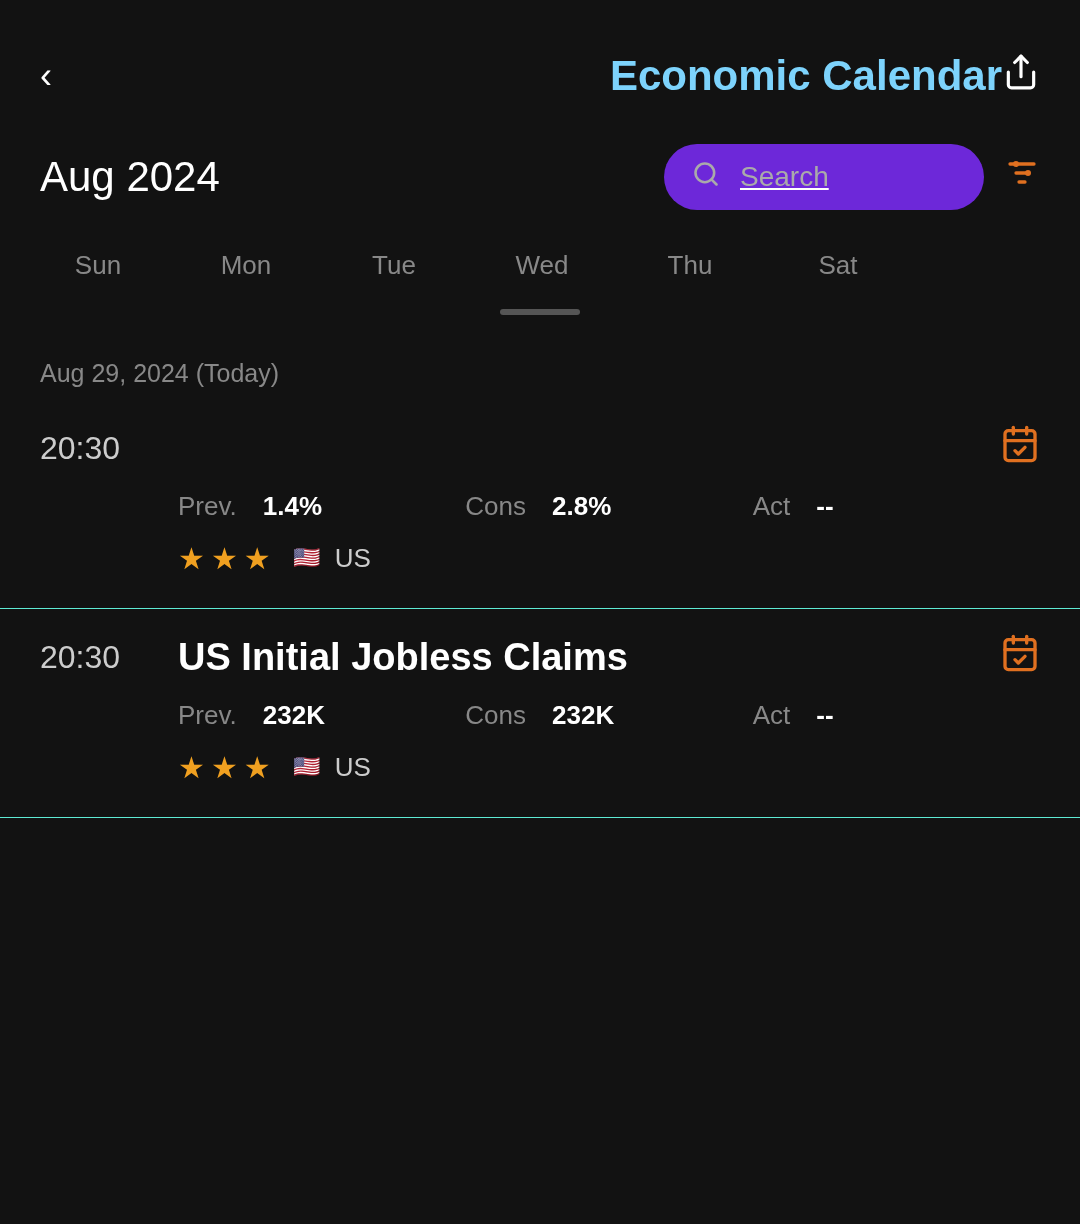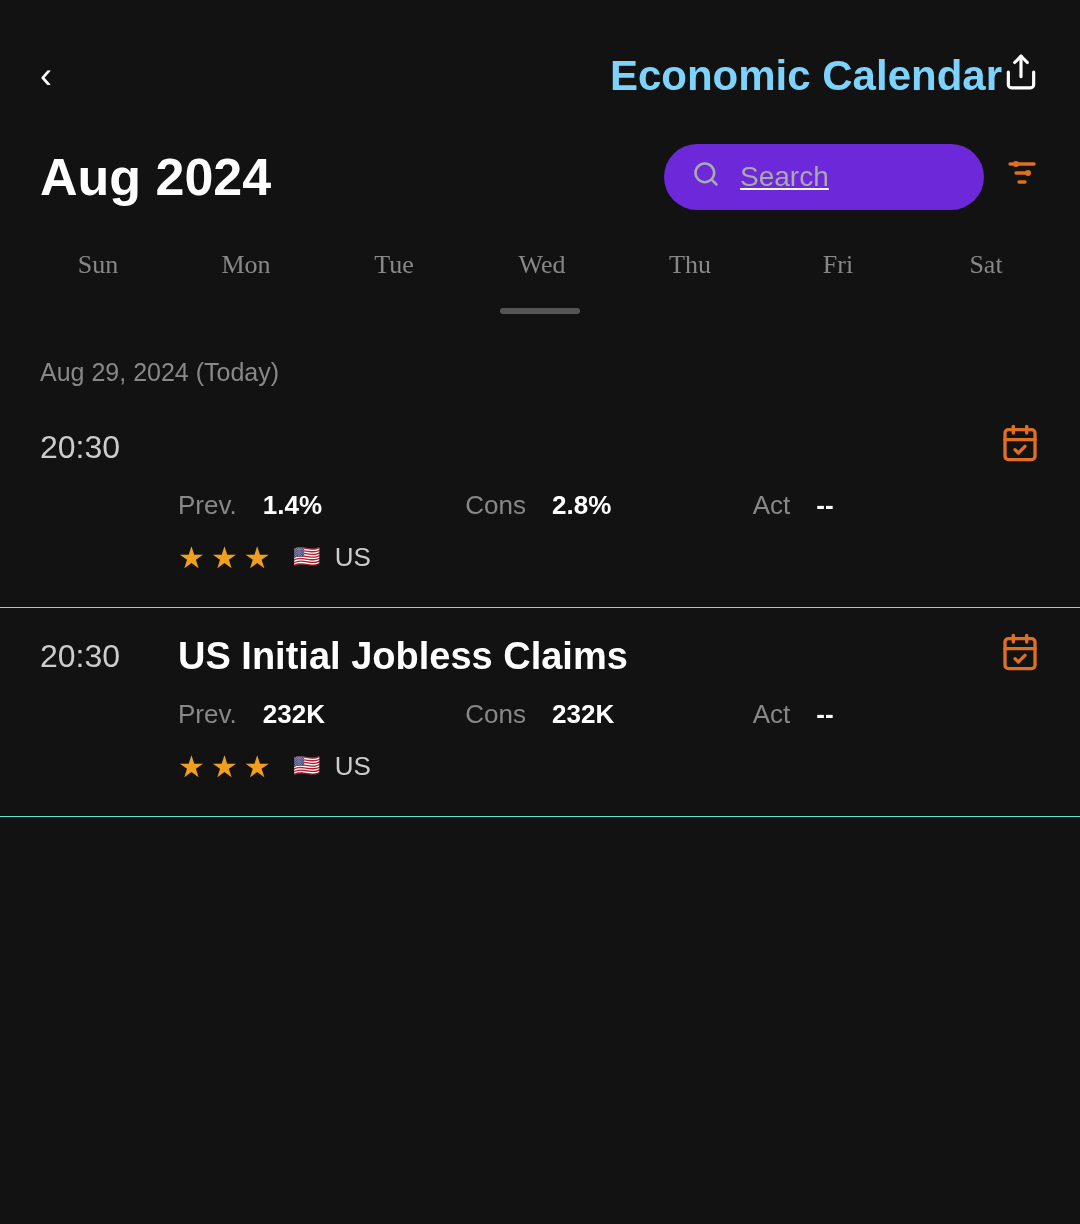--- a/index.html
+++ b/index.html
@@ -43,22 +43,22 @@
     }
 
     .controls-row {
       display: flex;
       align-items: center;
       justify-content: space-between;
       padding: 20px 40px 16px 40px;
     }
 
     .month-label {
-      font-size: 52px;
-      font-weight: 700;
+      font-size: 42px;
+      font-weight: 400;
       color: #ffffff;
     }
 
     .controls-right {
       display: flex;
       align-items: center;
       gap: 20px;
     }
 
     .search-bar {
@@ -83,21 +83,20 @@
     }
 
     .filter-icon {
       color: #e07020;
       font-size: 32px;
       cursor: pointer;
     }
 
     .calendar-grid {
       padding: 16px 20px 0 24px;
-      font-family: Liberation Serif, serif;
     }
 
     .day-headers {
       display: grid;
       grid-template-columns: repeat(7, 1fr);
       margin-bottom: 12px;
     }
 
     .day-header {
       text-align: center;
@@ -300,21 +299,20 @@
   </div>
 </div>
 
 <div class="calendar-grid">
   <div class="day-headers">
     <div class="day-header">Sun</div>
     <div class="day-header">Mon</div>
     <div class="day-header">Tue</div>
     <div class="day-header">Wed</div>
     <div class="day-header">Thu</div>
-    <div class="day-header">Fri</div>
     <div class="day-header">Sat</div>
   </div>
 </div>
 
 <div class="scroll-indicator">
   <div class="scroll-bar"></div>
 </div>
 
 <div class="today-label">Aug 29, 2024 (Today)</div>
 

